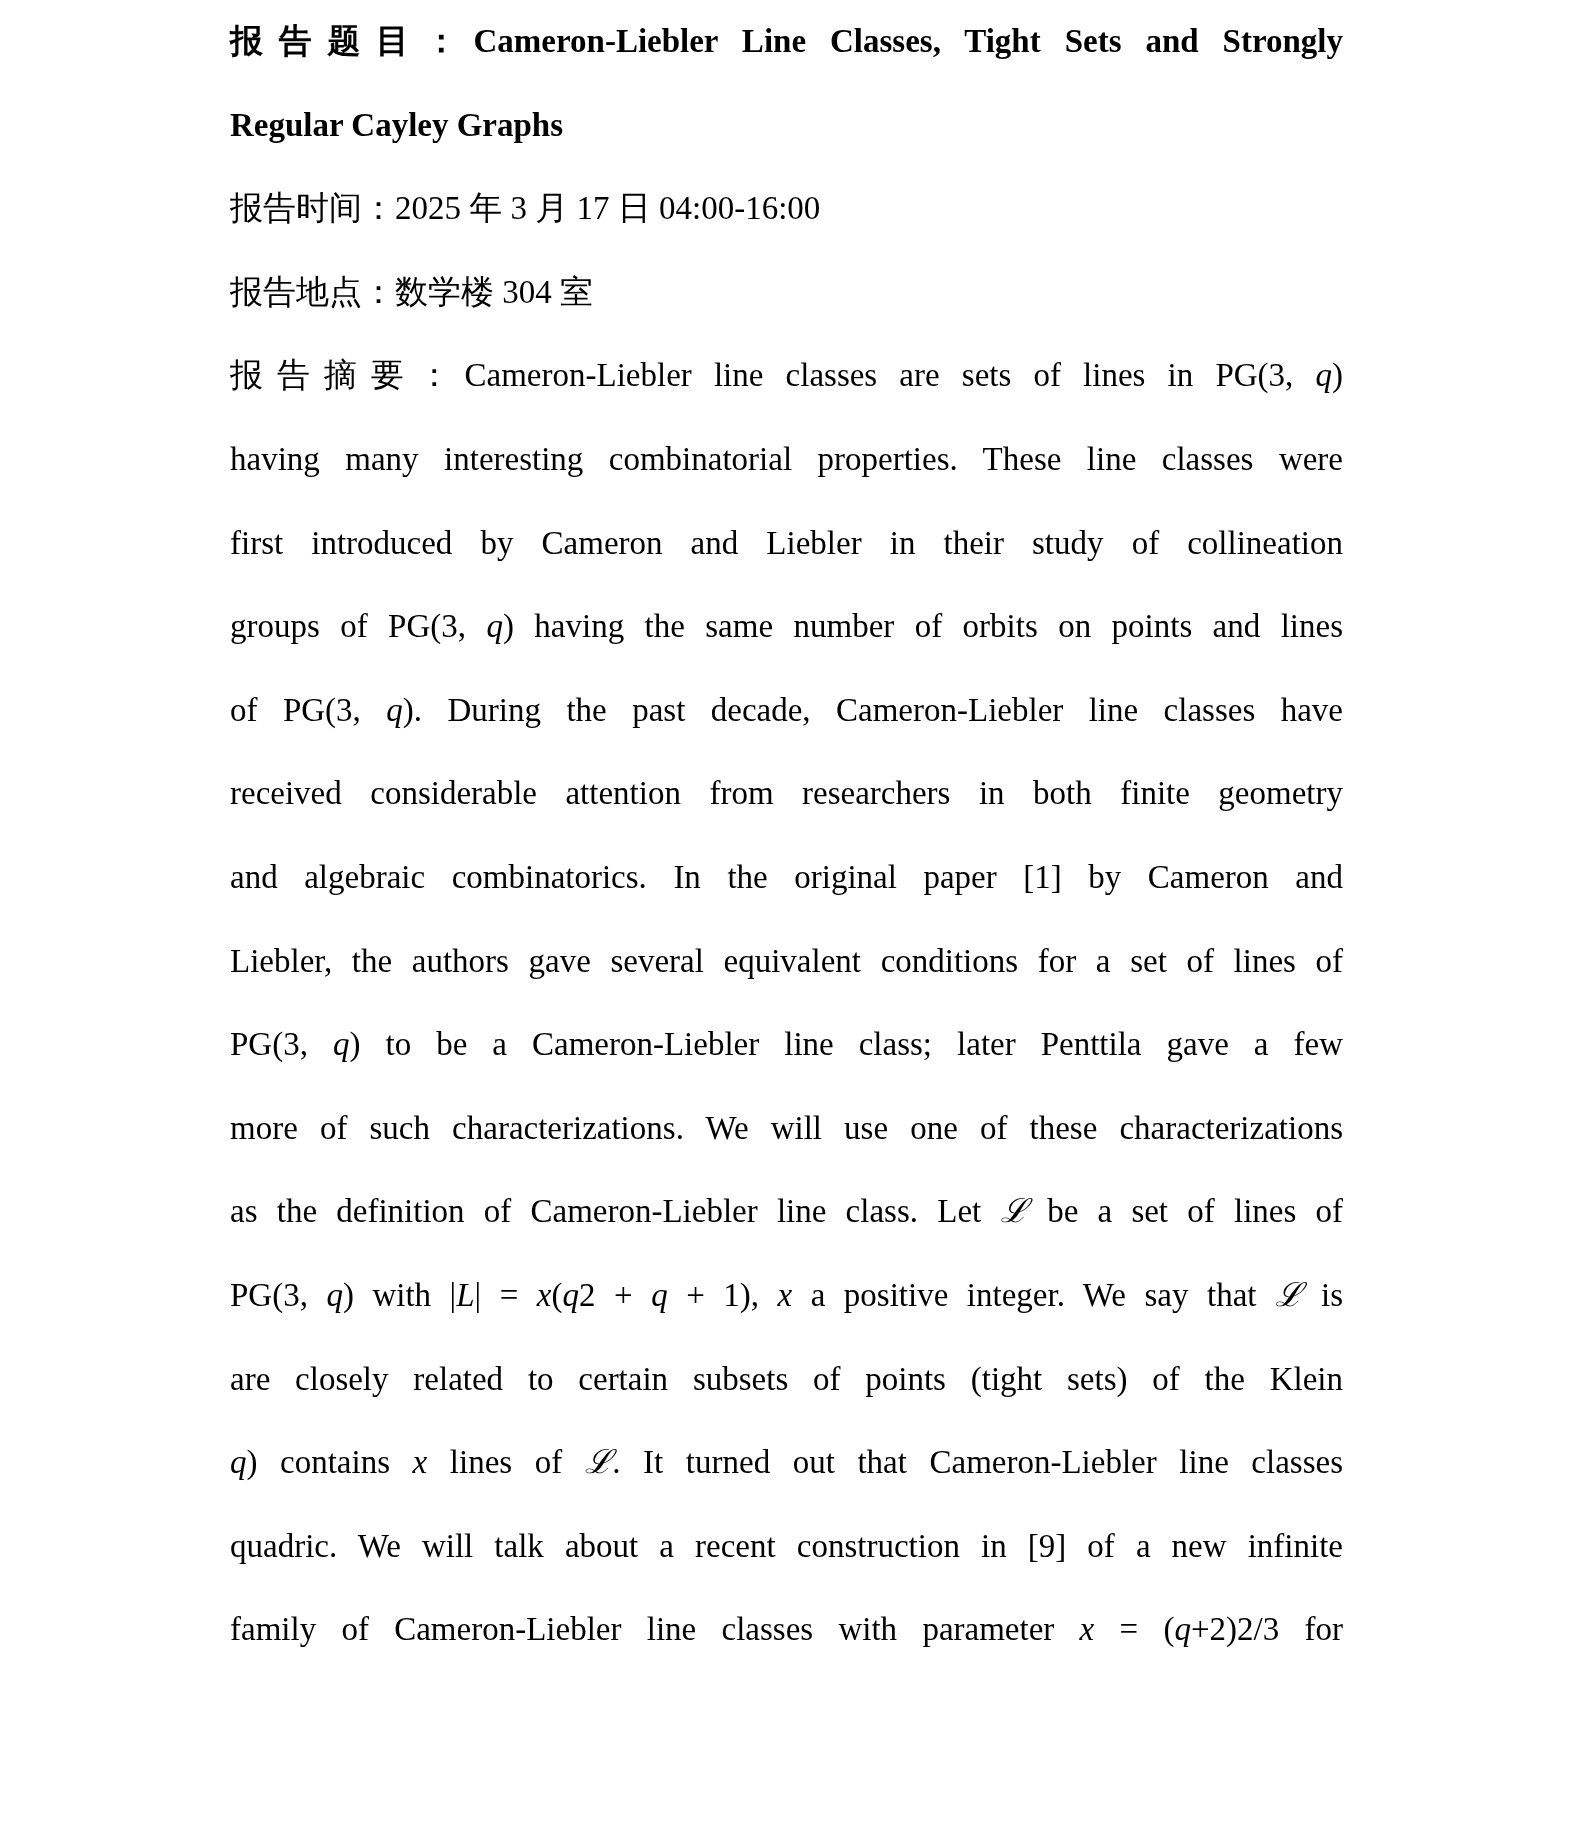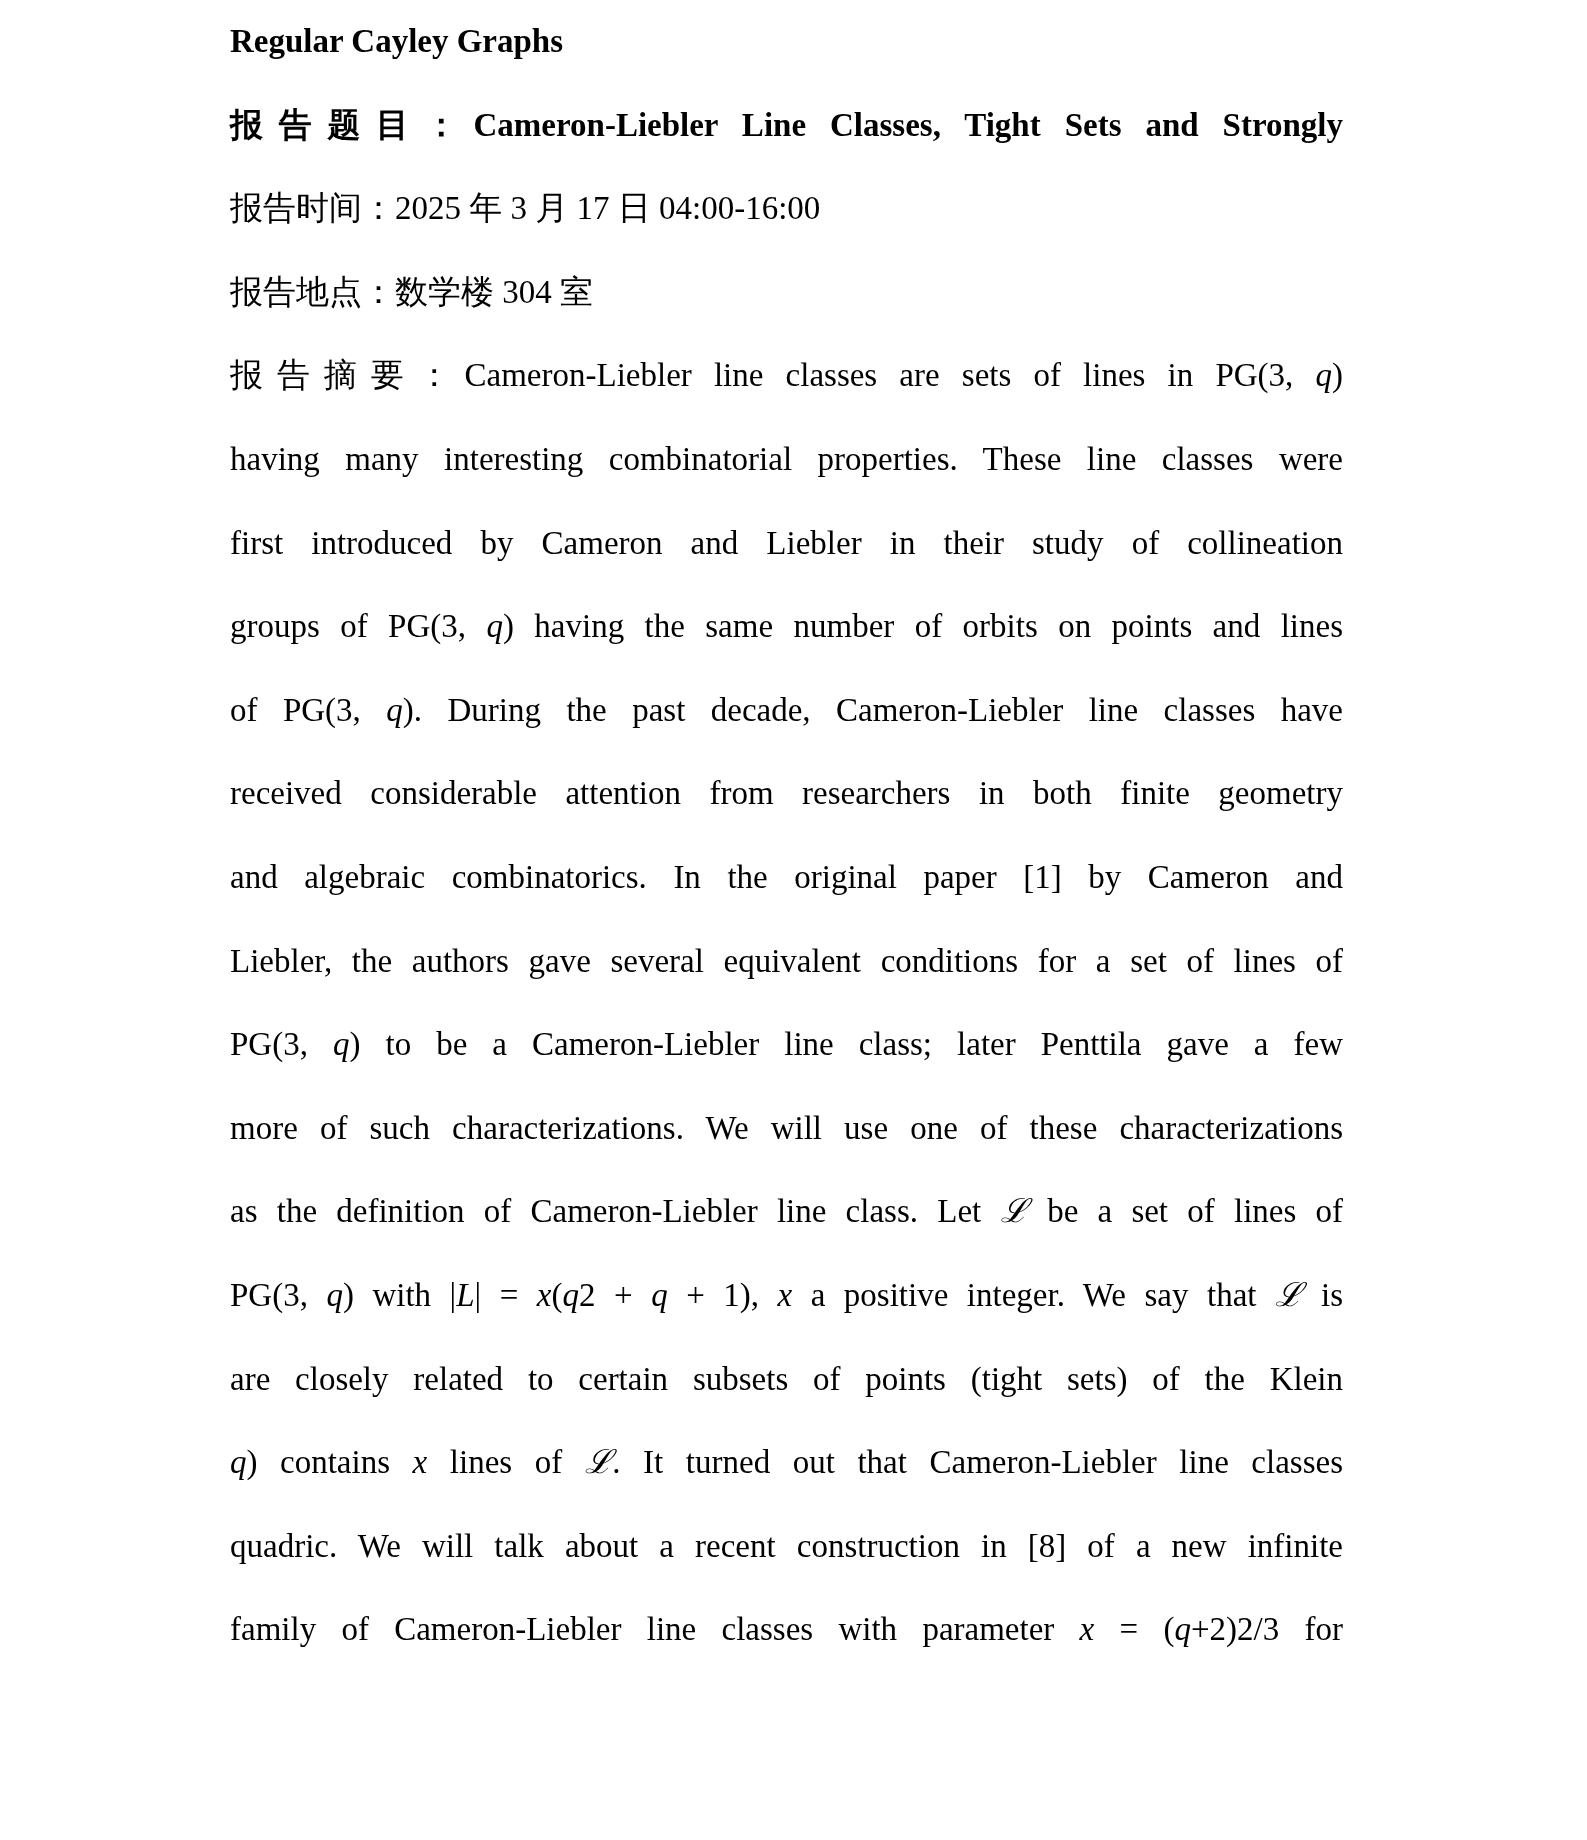--- a/index.html
+++ b/index.html
@@ -39,34 +39,34 @@
   }
   .it {
     font-style: italic;
   }
 </style>
 </head>
 <body>
 
 <div class="page">
   <div class="doc-body">
+      <div class="line bold"><span>报告题目：</span><span>Cameron-Liebler Line Classes, Tight Sets and Strongly</span></div>
       <div class="line left bold"><span>Regular Cayley Graphs</span></div>
-      <div class="line bold"><span>报告题目：</span><span>Cameron-Liebler Line Classes, Tight Sets and Strongly</span></div>
       <div class="line left"><span>报告时间：2025 年 3 月 17 日  04:00-16:00</span></div>
       <div class="line left"><span>报告地点：数学楼 304 室</span></div>
       <div class="line"><span>报告摘要：</span><span>Cameron-Liebler line classes are sets of lines in PG(3, </span><span class="it">q</span><span>)</span></div>
       <div class="line"><span>having many interesting combinatorial properties. These line classes were</span></div>
       <div class="line"><span>first introduced by Cameron and Liebler in their study of collineation</span></div>
       <div class="line"><span>groups of PG(3, </span><span class="it">q</span><span>) having the same number of orbits on points and lines</span></div>
       <div class="line"><span>of PG(3, </span><span class="it">q</span><span>). During the past decade, Cameron-Liebler line classes have</span></div>
       <div class="line"><span>received considerable attention from researchers in both finite geometry</span></div>
       <div class="line"><span>and algebraic combinatorics. In the original paper [1] by Cameron and</span></div>
       <div class="line"><span>Liebler, the authors gave several equivalent conditions for a set of lines of</span></div>
       <div class="line"><span>PG(3, </span><span class="it">q</span><span>) to be a Cameron-Liebler line class; later Penttila gave a few</span></div>
       <div class="line"><span>more of such characterizations. We will use one of these characterizations</span></div>
       <div class="line"><span>as the definition of Cameron-Liebler line class. Let </span><span class="it">ℒ</span><span> be a set of lines of</span></div>
       <div class="line"><span>PG(3, </span><span class="it">q</span><span>) with |</span><span class="it">L</span><span>| = </span><span class="it">x</span><span>(</span><span class="it">q</span><span>2 + </span><span class="it">q</span><span> + 1), </span><span class="it">x</span><span> a positive integer. We say that </span><span class="it">ℒ</span><span> is</span></div>
       <div class="line"><span>are closely related to certain subsets of points (tight sets) of the Klein</span></div>
       <div class="line"><span class="it">q</span><span>) contains </span><span class="it">x</span><span> lines of </span><span class="it">ℒ</span><span>. It turned out that Cameron-Liebler line classes</span></div>
-      <div class="line"><span>quadric. We will talk about a recent construction in [8] of a new infinite</span></div>
+      <div class="line"><span>quadric. We will talk about a recent construction in [9] of a new infinite</span></div>
       <div class="line"><span>family of Cameron-Liebler line classes with parameter </span><span class="it">x</span><span> = (</span><span class="it">q</span><span>+2)2/3 for</span></div>
     </div>
 </div>
 
 </body></html>

